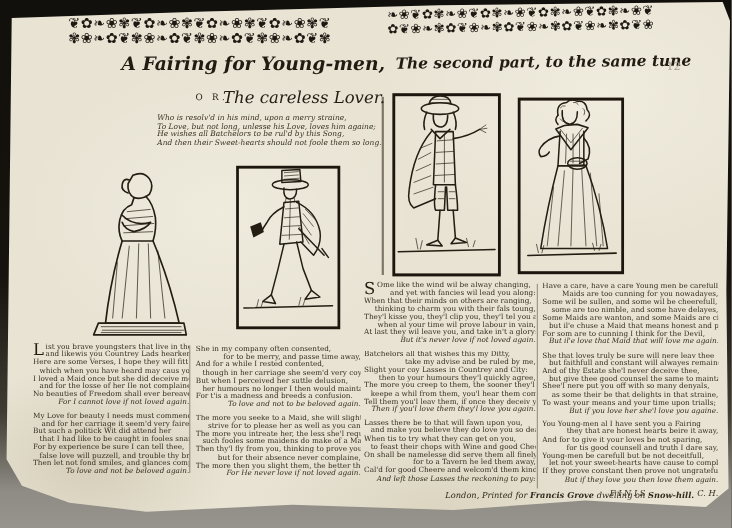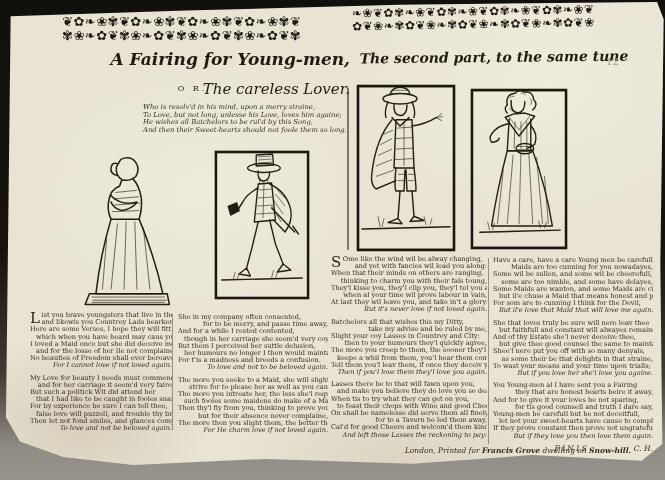--- a/index.html
+++ b/index.html
@@ -129,34 +129,34 @@
         <div class="vline ind refrain">To love and not be beloved again.</div>
       </div>
     </div>
   <div class="vrule" style="left:172px;top:314px;height:116px;"></div>
   <div class="abs vcol" style="left:178px;top:314px;width:150px;">
       <div class="stanza">
         <div class="vline">She in my company often consented,</div>
         <div class="vline ind">for to be merry, and passe time away,</div>
         <div class="vline">And for a while I rested contented,</div>
         <div class="vline ind">though in her carriage she seem'd very coy</div>
-        <div class="vline">But them I perceived her suttle delusion,</div>
+        <div class="vline">But when I perceived her suttle delusion,</div>
         <div class="vline ind">her humours no longer I then would maintaine</div>
         <div class="vline">For t'is a madness and breeds a confusion.</div>
         <div class="vline ind refrain">To love and not to be beloved again.</div>
       </div>
       <div class="stanza">
         <div class="vline">The more you seeke to a Maid, she will slight you</div>
         <div class="vline ind">strive for to please her as well as you can</div>
         <div class="vline">The more you intreate her, the less she'l requite you</div>
         <div class="vline ind">such fooles some maidens do make of a Man:</div>
         <div class="vline">Then thy'l fly from you, thinking to prove you,</div>
         <div class="vline ind">but for their absence never complaine,</div>
         <div class="vline">The more then you slight them, the better they'l love you</div>
-        <div class="vline ind refrain">For He charm love if not loved again.</div>
+        <div class="vline ind refrain">For He never love if not loved again.</div>
       </div>
     </div>
 
   <div class="partrule" style="left:347px;top:88px;height:162px;"></div>
 
   <div class="abs" style="left:352px;top:5px;width:290px;height:28px;font-size:12px;transform:rotate(-1deg);">
     <div class="orn" style="line-height:13px;">❧❀❦✿✾❧❀❦✿✾❧❀❦✿✾❧❀❦✿✾❧❀❦</div>
     <div class="orn" style="line-height:13px;">✿❦❀❧✾✿❦❀❧✾✿❦❀❧✾✿❦❀❧✾✿❦❀</div>
   </div>
 

